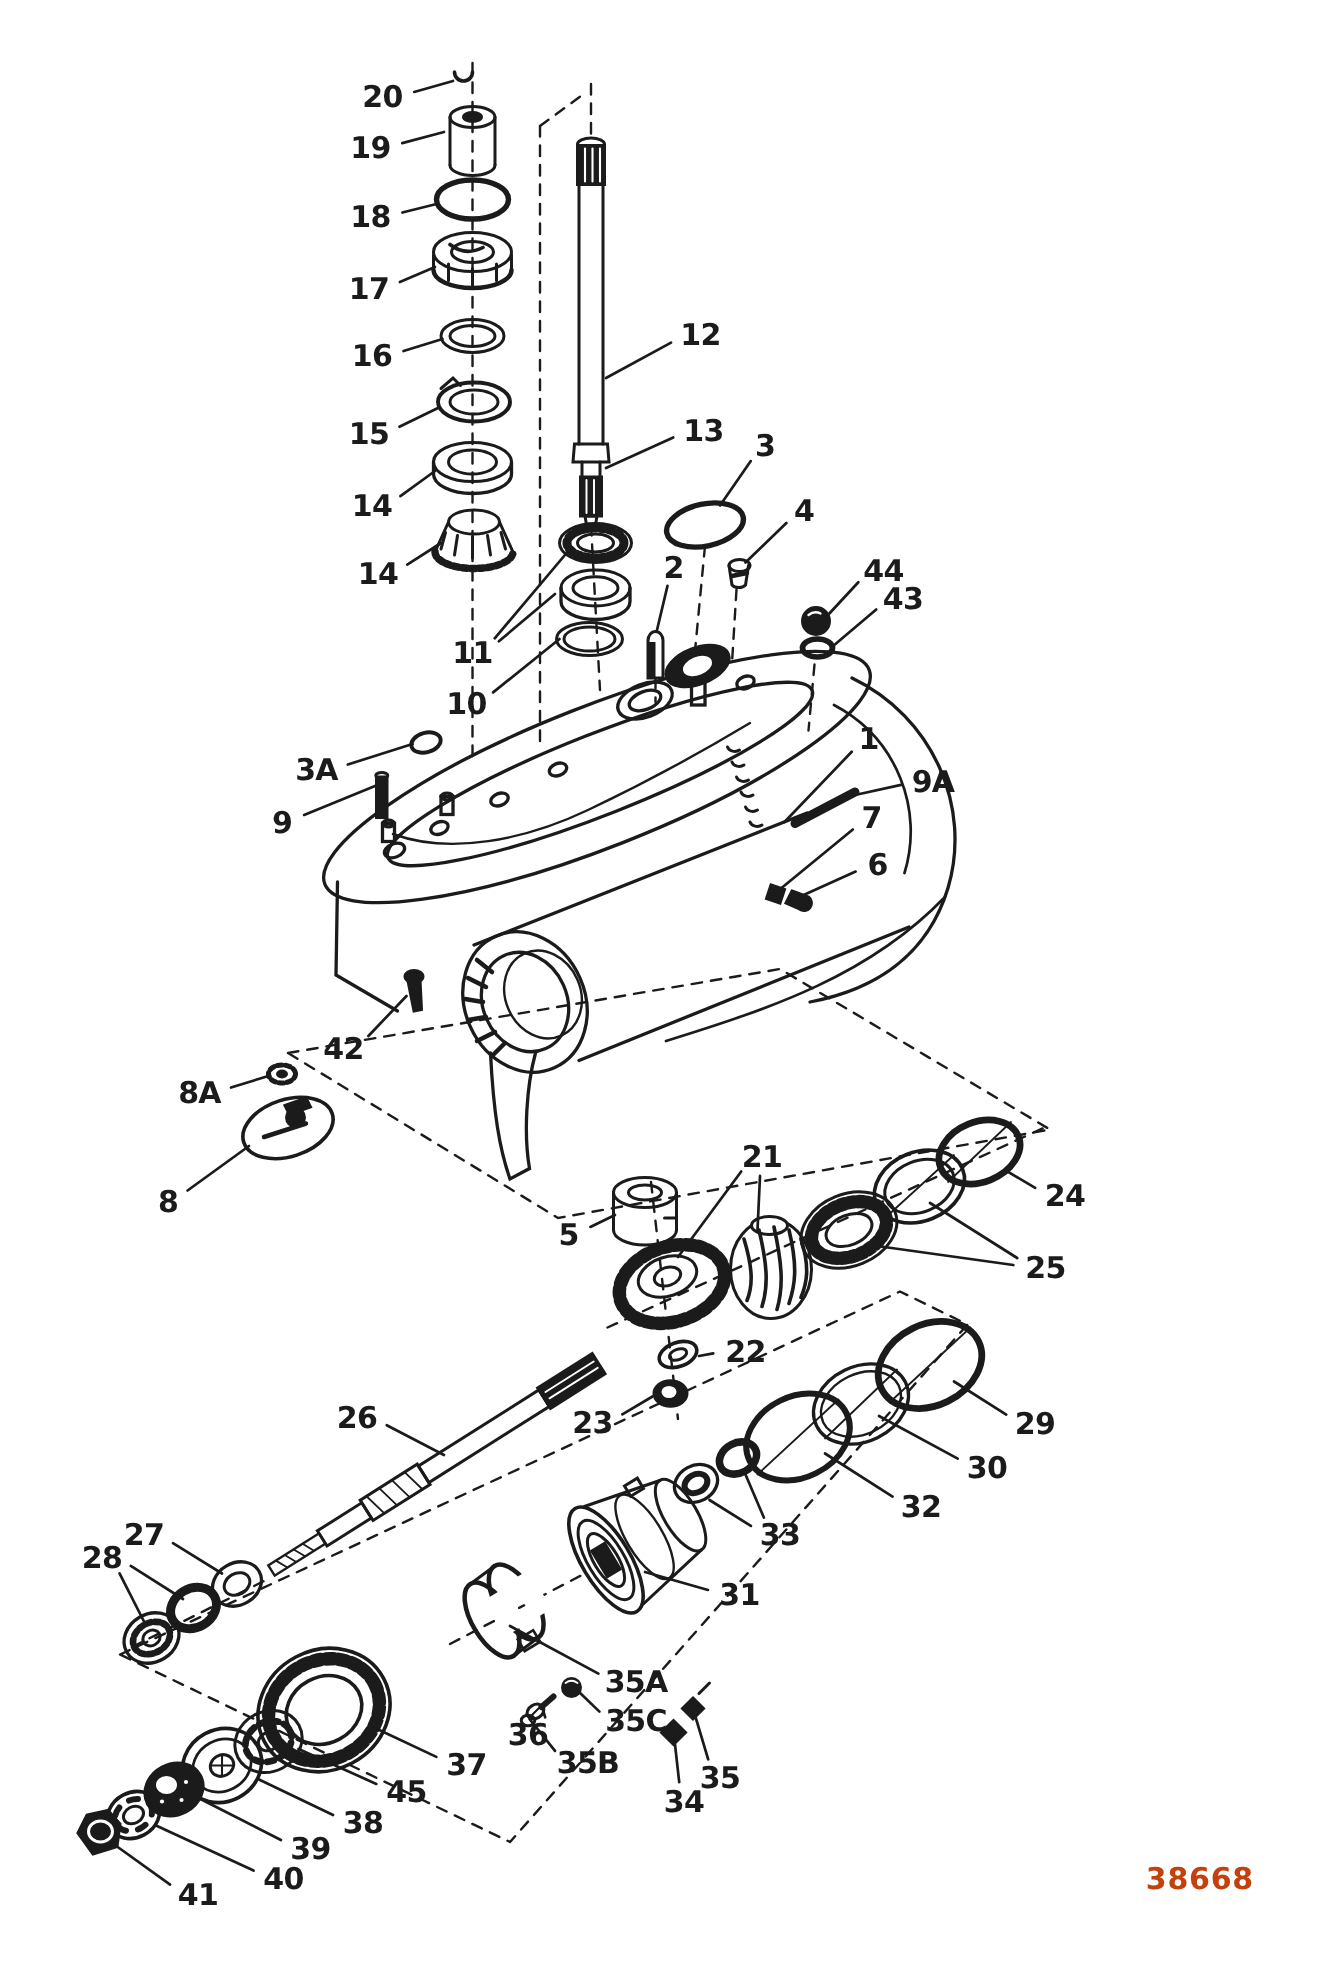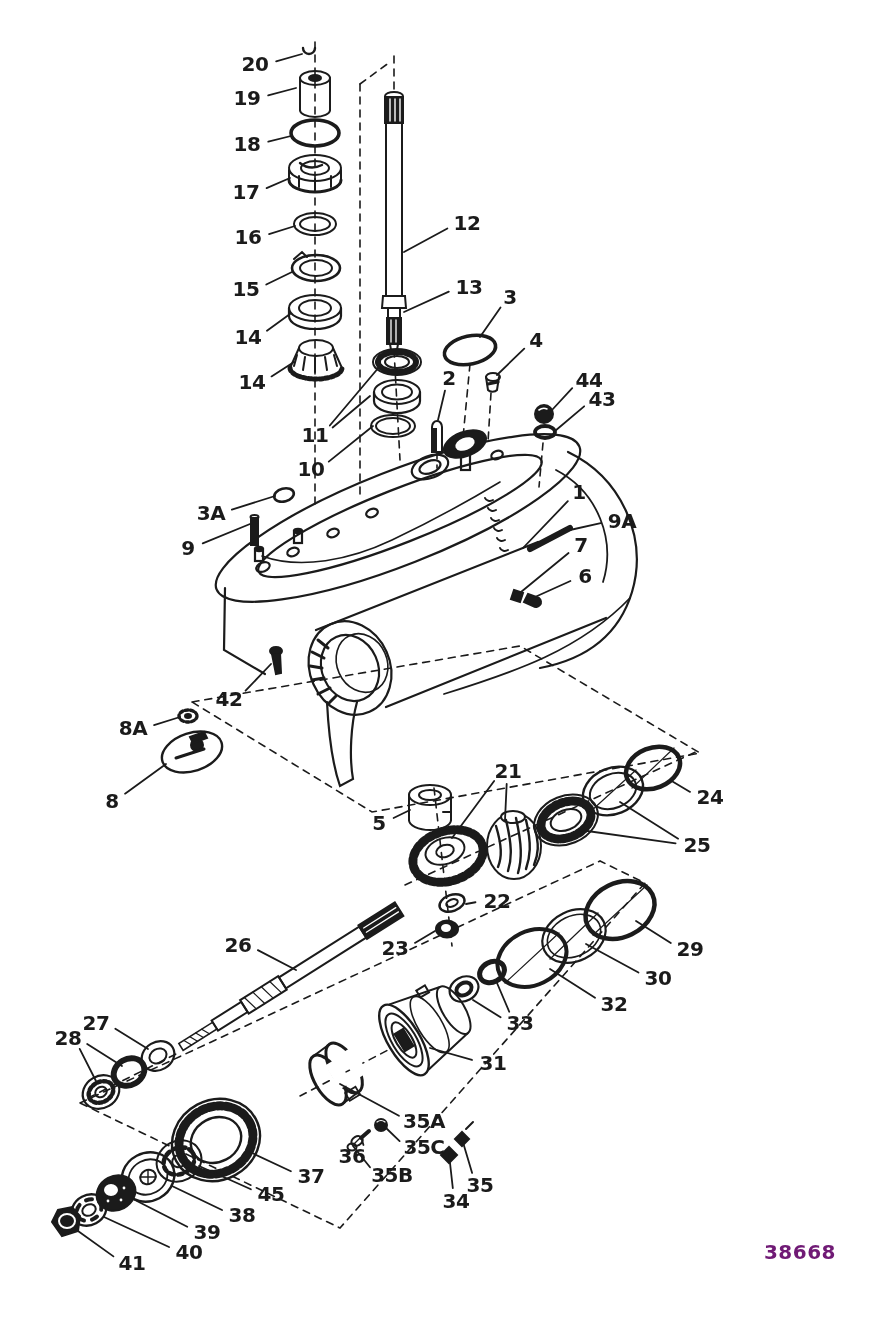--- a/index.html
+++ b/index.html
@@ -3,21 +3,21 @@
 <meta charset="utf-8">
 <style>
   html,body{margin:0;padding:0;background:#fff;}
   #page{position:relative;width:880px;height:1319px;background:#ffffff;overflow:hidden;
         font-family:"DejaVu Sans",sans-serif;}
   svg{position:absolute;left:0;top:0;}
   #art *{vector-effect:none;}
   text.callout{font-family:"DejaVu Sans",sans-serif;font-weight:700;font-size:20px;
                fill:#1b1b1b;letter-spacing:-0.5px;}
   .drawing-number{position:absolute;top:1240px;right:44px;font-size:20px;font-weight:700;
-                  color:#701a75;letter-spacing:0.5px;}
+                  color:#c2410c;letter-spacing:0.5px;}
 </style>
 </head>
 <body>
 
 <div id="page">
 <svg width="880" height="1319" viewBox="0 0 880 1319">
  <g id="art" stroke="#1b1b1b" fill="none" stroke-width="2" stroke-linecap="round">
 
   <g stroke-width="1.6" stroke-dasharray="7 6">
     <line x1="315" y1="42" x2="315" y2="505"></line>

